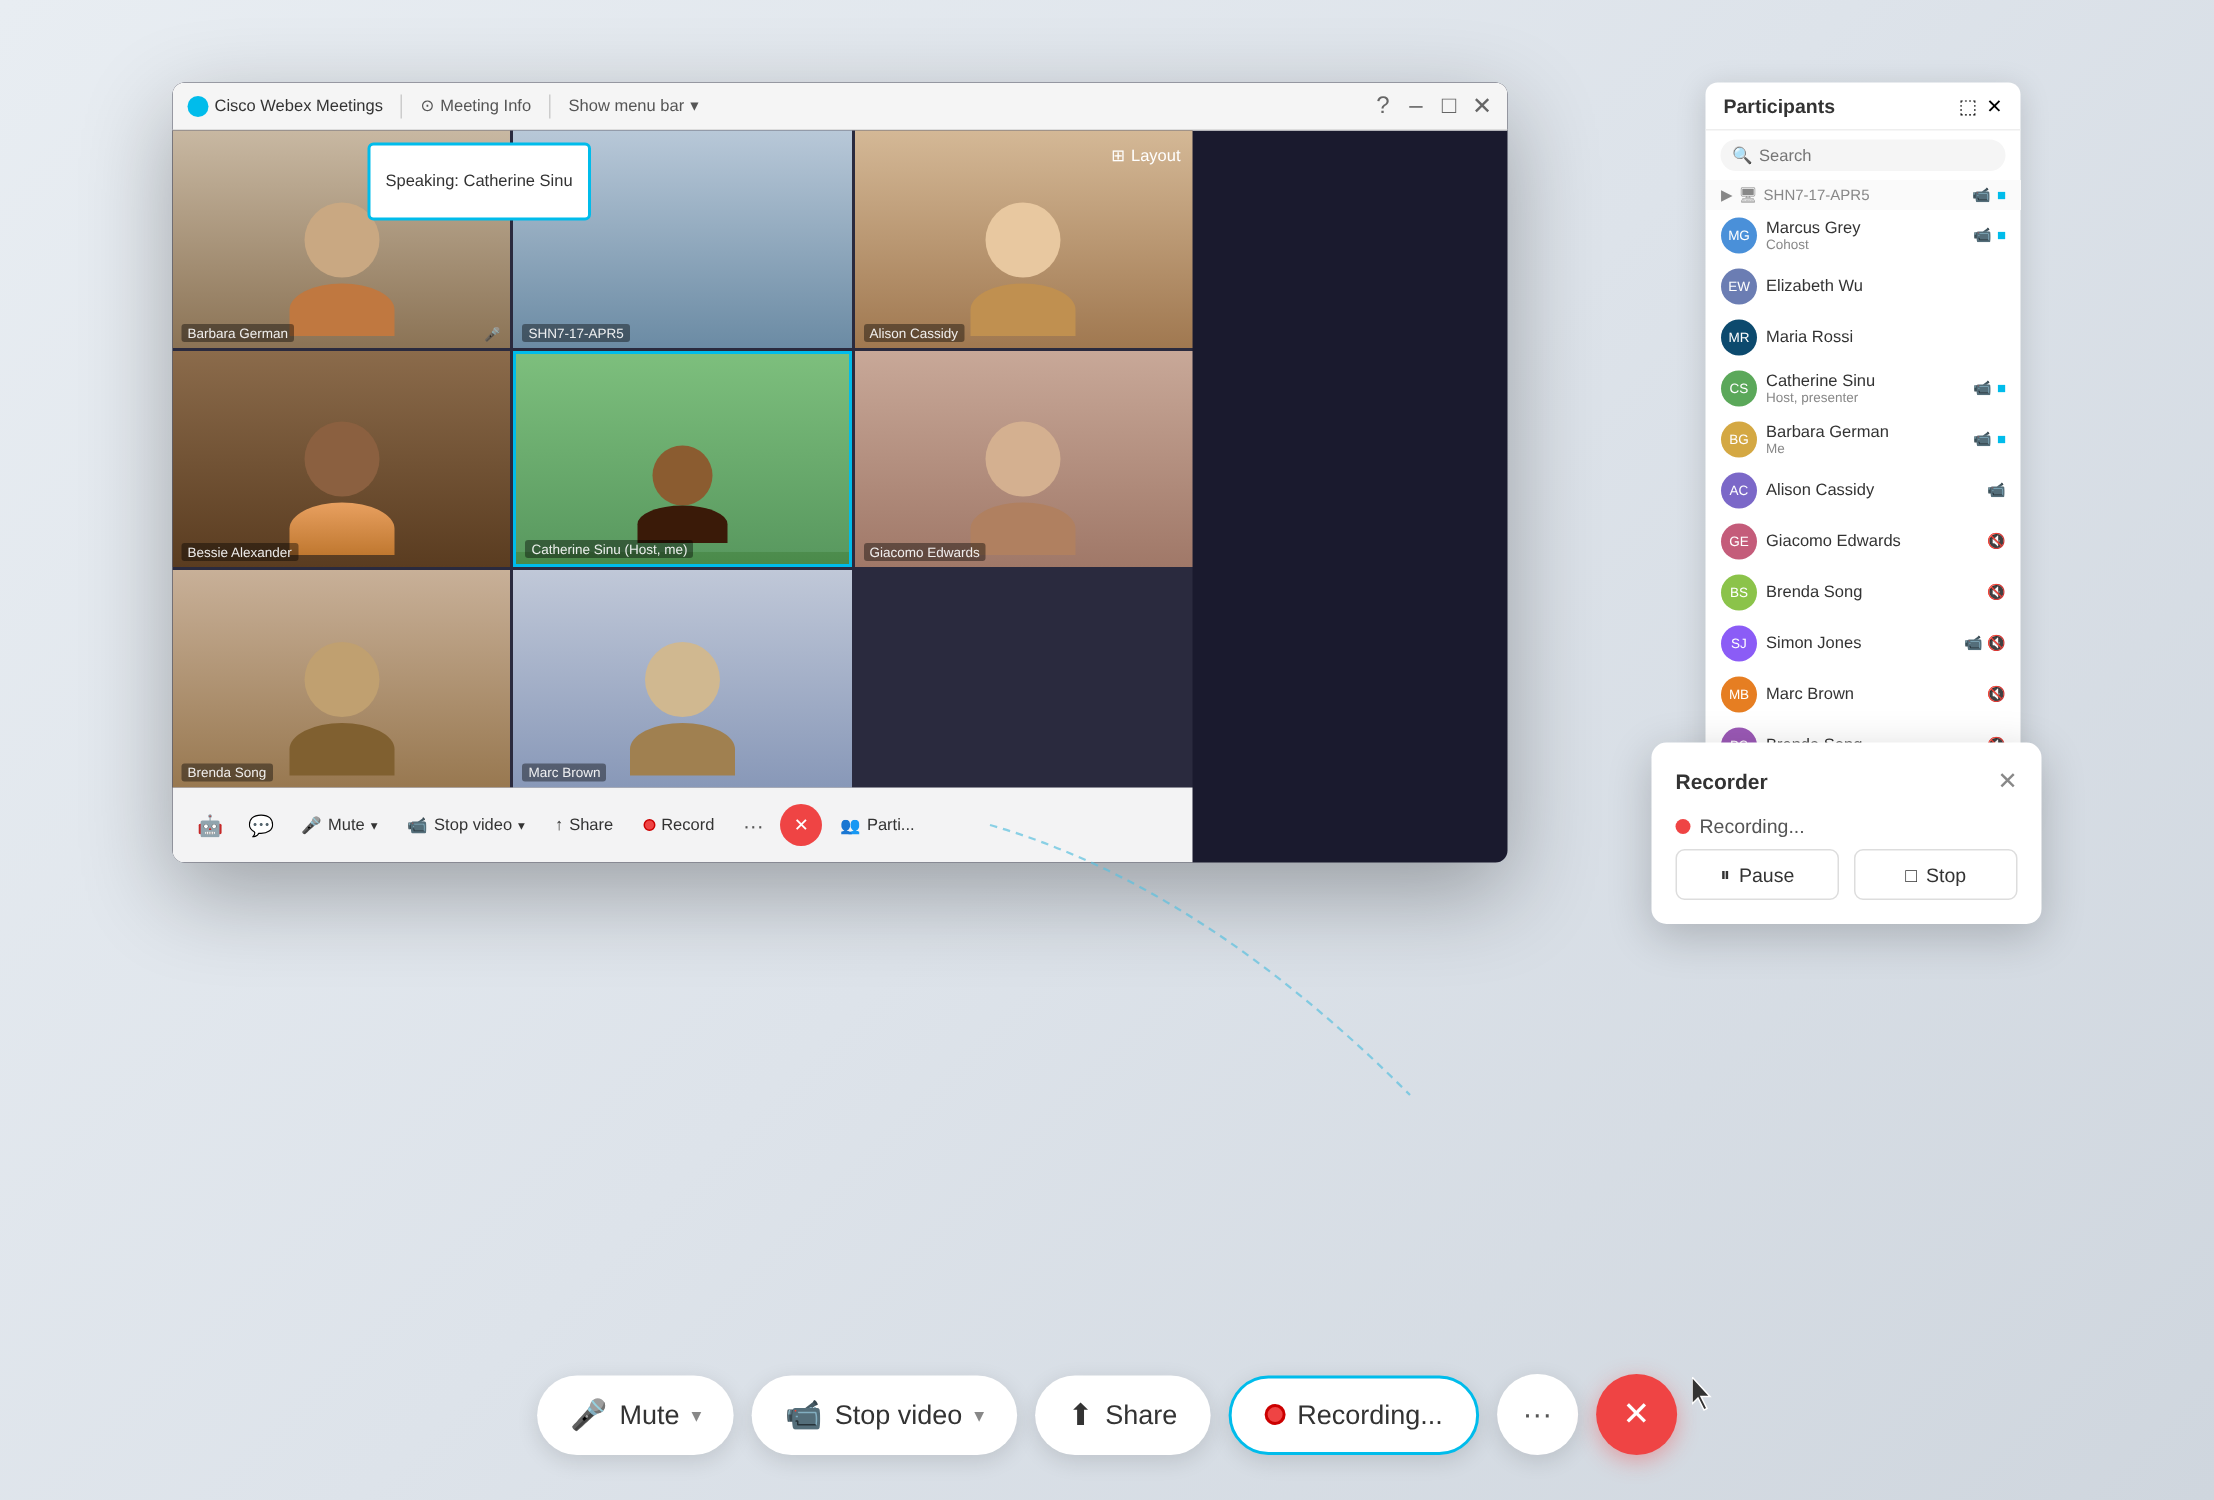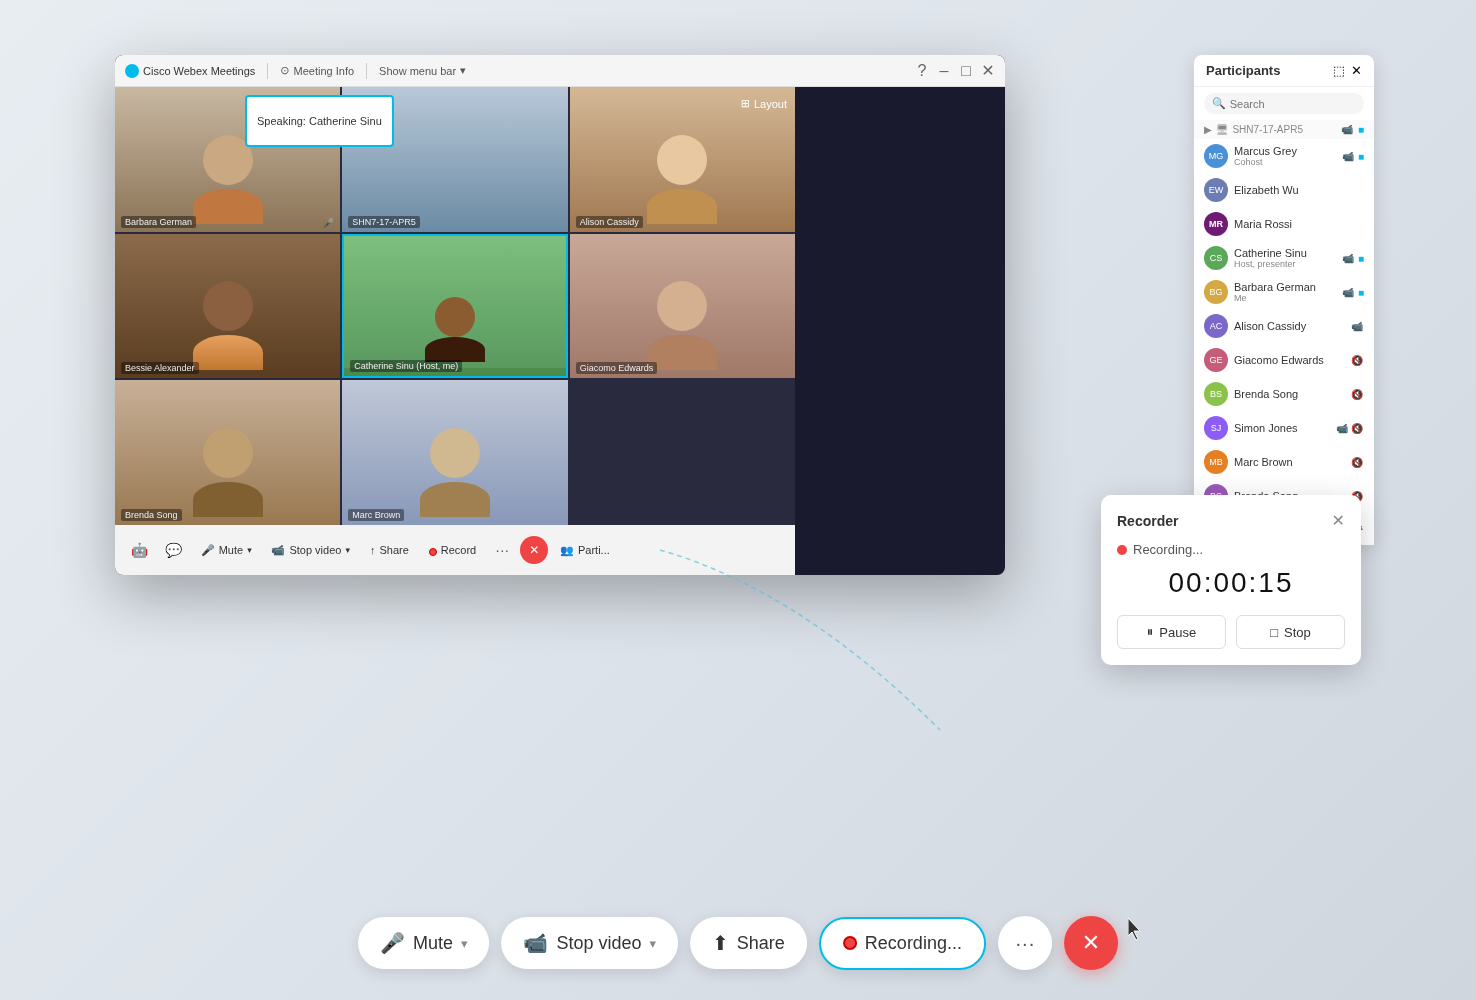--- a/index.html
+++ b/index.html
@@ -191,21 +191,21 @@
       padding: 5px 8px;
       border-radius: 6px;
       border: none;
       background: transparent;
       cursor: pointer;
       font-size: 11px;
       color: #333;
     }
     .toolbar-btn-record {
       display: flex;
-      align-items: flex-end;
+      align-items: center;
       gap: 4px;
       padding: 5px 8px;
       border-radius: 6px;
       border: none;
       background: transparent;
       cursor: pointer;
       font-size: 11px;
       color: #333;
     }
     .record-dot {
@@ -236,22 +236,22 @@
       background: transparent;
       cursor: pointer;
       font-size: 14px;
       color: #555;
     }
 
     
     .participants-panel {
       position: absolute;
       top: 55px;
-      right: 102px;
-      width: 180px;
+      right: 129px;
+      width: 210px;
       height: 490px;
       background: white;
       border-radius: 8px 8px 0 0;
       box-shadow: 0 4px 20px rgba(0,0,0,0.15);
       overflow: hidden;
     }
     .panel-header {
       display: flex;
       align-items: center;
       justify-content: space-between;
@@ -724,21 +724,21 @@
     <div class="participant-item">
       <div class="p-avatar" style="background:#6b7db3;">
         <span style="font-size:9px;color:white;">EW</span>
       </div>
       <div class="p-info">
         <div class="p-name">Elizabeth Wu</div>
       </div>
     </div>
 
     <div class="participant-item">
-      <div class="p-avatar" style="background:#701a75;font-weight:bold;">
+      <div class="p-avatar" style="background:#0c4a6e;">
         <span style="font-size:9px;color:white;">MR</span>
       </div>
       <div class="p-info">
         <div class="p-name">Maria Rossi</div>
       </div>
     </div>
 
     <div class="participant-item">
       <div class="p-avatar" style="background:#5ba85a;">
         <span style="font-size:9px;color:white;">CS</span>
@@ -856,21 +856,20 @@
 
 <div class="recorder-popup">
   <div class="recorder-header">
     <span class="recorder-title">Recorder</span>
     <button class="recorder-close">✕</button>
   </div>
   <div class="recording-status">
     <div class="recording-dot"></div>
     <span class="recording-text">Recording...</span>
   </div>
-  <div class="recording-timer">00:00:15</div>
   <div class="recorder-controls">
     <button class="recorder-btn">
       <span>⏸</span>
       <span>Pause</span>
     </button>
     <button class="recorder-btn">
       <span>□</span>
       <span>Stop</span>
     </button>
   </div>

